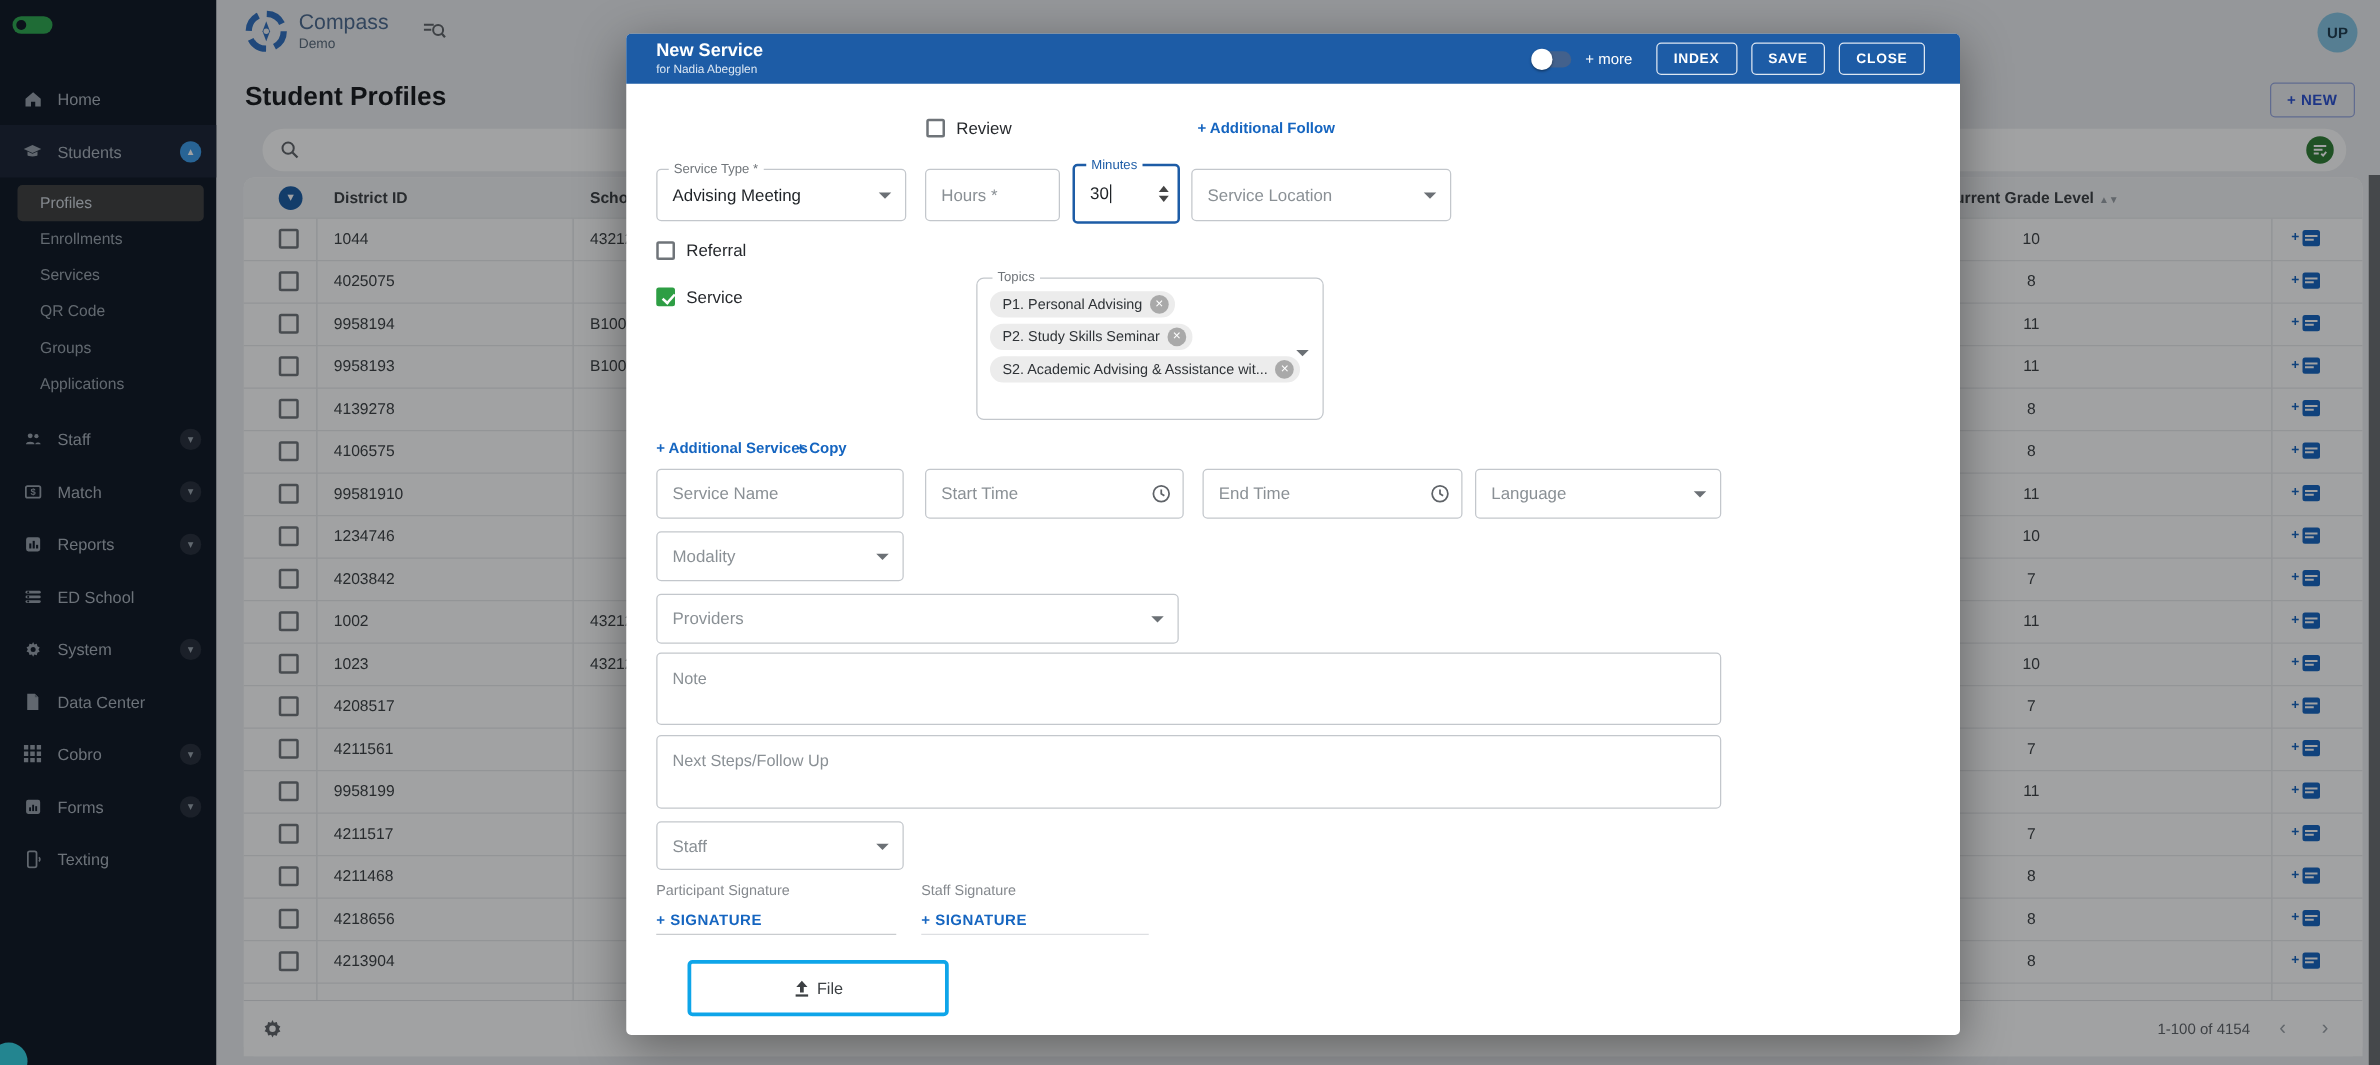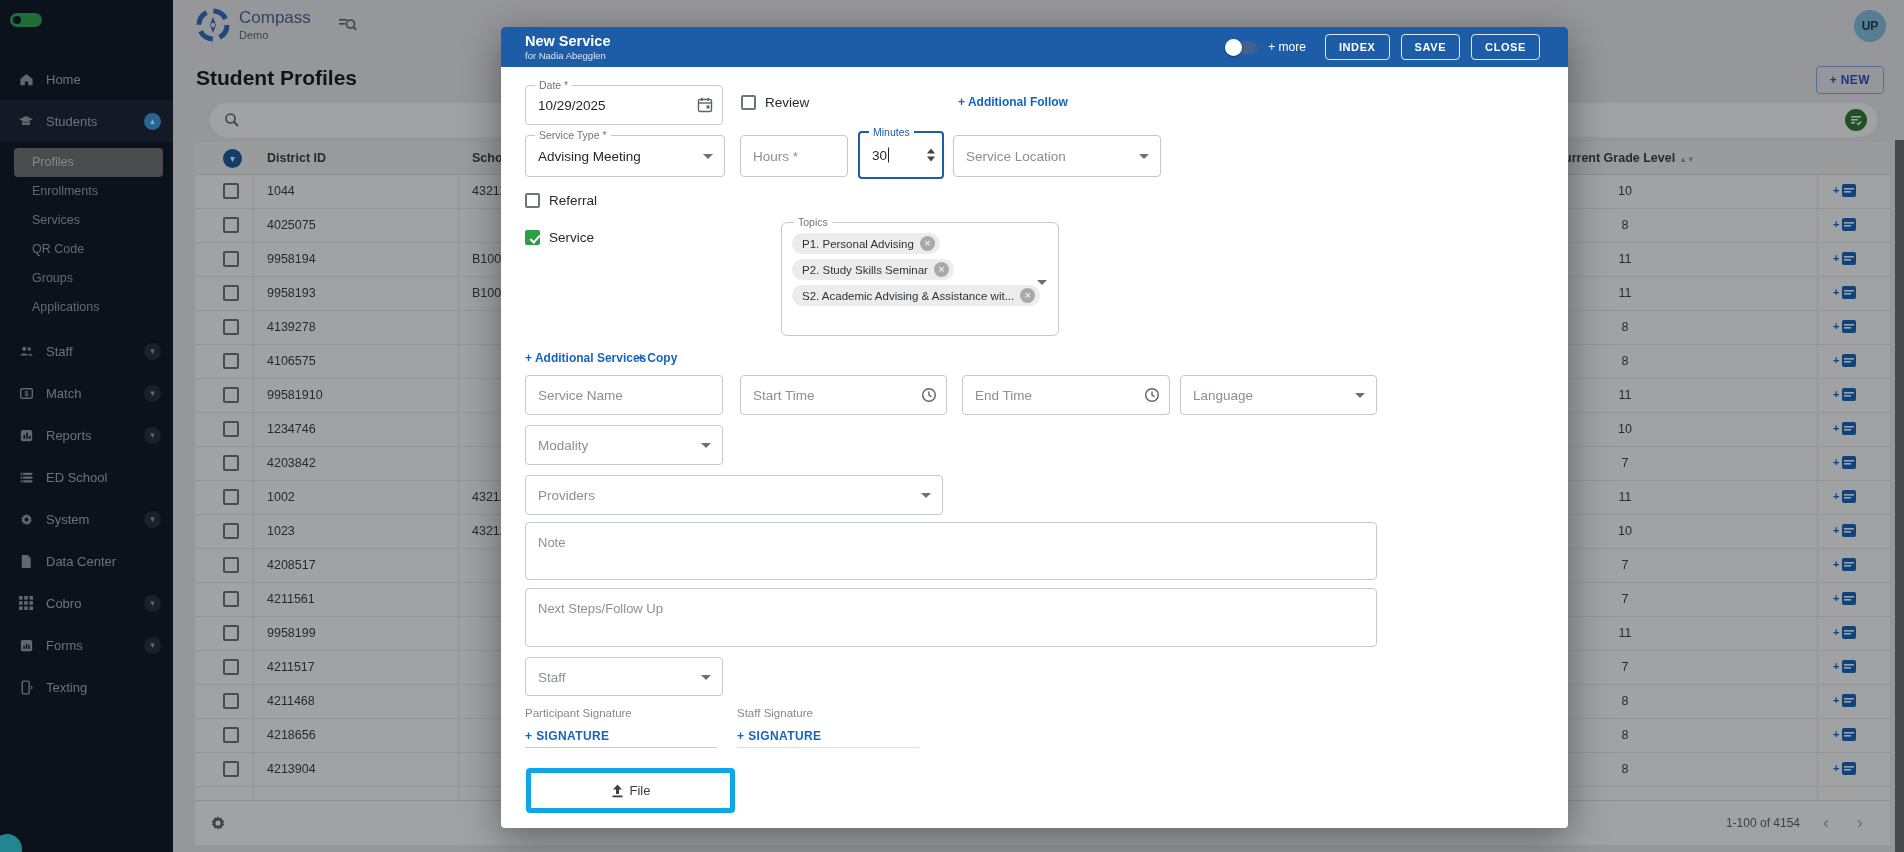--- a/index.html
+++ b/index.html
@@ -12,21 +12,21 @@
   .env-pill { position:absolute; left:10px; top:13px; width:32px; height:14px; border-radius:8px; background:#2ea84f; }
   .env-pill .dot { position:absolute; left:3px; top:3px; width:8px; height:8px; border-radius:50%; background:#0f1724; }
   #sidebar nav { position:absolute; top:58px; left:0; right:0; }
   .sitem { display:flex; align-items:center; height:42px; padding:0 12px 0 18px; color:#aab2bc; font-size:13px; cursor:pointer; position:relative; }
   .sitem .sicon { width:16px; height:16px; margin-right:12px; display:flex; align-items:center; justify-content:center; flex:0 0 16px; }
   .sitem.group-active { background:#1a2334; }
   .schev { margin-left:auto; width:17px; height:17px; border-radius:50%; background:rgba(255,255,255,0.10); color:#9aa3ad; font-size:9px; line-height:17px; text-align:center; }
   .schev.blue { background:#3d9be9; color:#fff; }
   .ssub { padding:6px 0 8px 0; }
   .ssubitem { height:29px; line-height:29px; margin:0 10px 0 14px; padding-left:18px; color:#9aa3ad; font-size:12.5px; border-radius:4px; cursor:pointer; }
-  .ssubitem.active { background:#737373; color:#cfd5dc; }
+  .ssubitem.active { background:#404040; color:#cfd5dc; }
 
   
   #main { position:absolute; left:173px; top:0; right:0; bottom:0; background:#eceef0; }
   .logo { position:absolute; left:22px; top:7px; width:36px; height:36px; }
   .brand { position:absolute; left:66px; top:8px; }
   .brand .bname { font-size:17px; color:#4d6a8f; font-weight:500; }
   .brand .bsub { font-size:11px; color:#5b6b7c; margin-top:1px; }
   .wsearch { position:absolute; left:166px; top:17px; width:18px; height:16px; }
   .avatar { position:absolute; right:18px; top:10px; width:32px; height:32px; border-radius:50%; background:#86c6e4; color:#1d3b4e; font-size:12px; font-weight:700; text-align:center; line-height:32px; }
   .page-title { position:absolute; left:23px; top:66px; font-size:21px; font-weight:600; color:#17191c; }
@@ -105,21 +105,21 @@
   #topics-chips { position:absolute; left:10px; top:10px; display:flex; flex-direction:column; gap:5px; }
   .chip { display:inline-flex; align-items:center; background:#ececec; border-radius:14px; padding:3px 5px 3px 10px; font-size:11.5px; color:#2f3337; width:fit-content; }
   .chipx { margin-left:6px; width:15px; height:15px; border-radius:50%; background:#a9a9a9; color:#fff; font-size:11px; line-height:14px; text-align:center; cursor:pointer; }
   .topics .selarrow { top:53%; }
 
   .bigfield { position:absolute; border:1px solid #c3c7cc; border-radius:4px; background:#fff; }
   .bigfield .fph { top:12px; transform:none; font-size:13px; }
 
   .siglabel { position:absolute; font-size:11.5px; color:#85898e; }
   .sigline { position:absolute; height:1px; background:#c9cccf; }
-  .filebtn { position:absolute; border:5px solid #0ea5e9; border-radius:4px; background:#fff; display:flex; align-items:center; justify-content:center; gap:6px; font-size:13px; color:#3c4043; cursor:pointer; }
+  .filebtn { position:absolute; border:3px solid #0ea5e9; border-radius:4px; background:#fff; display:flex; align-items:center; justify-content:center; gap:6px; font-size:13px; color:#3c4043; cursor:pointer;margin-left:24px; }
 </style>
 </head>
 <body>
 
 <div id="root">
 
   <aside id="sidebar">
     <div class="env-pill">
         <div class="dot"></div>
       </div>
@@ -591,31 +591,20 @@
           </span>
         <span class="more">+ more</span>
         <button class="hbtn">INDEX</button>
         <button class="hbtn">SAVE</button>
         <button class="hbtn">CLOSE</button>
       </div>
     </div>
 
     <div class="mbody">
 
-      <div class="outfield" style="left:24px;top:18px;width:198px;height:40px">
-        <span class="flabel">Date *</span>
-        <span class="fval">10/29/2025</span>
-        <svg class="fic" width="16" height="16" viewBox="0 0 16 16">
-          <rect x="1.5" y="2.5" width="13" height="12" rx="1.5" fill="none" stroke="#5f6368" stroke-width="1.4"></rect>
-          <line x1="1.5" y1="6" x2="14.5" y2="6" stroke="#5f6368" stroke-width="1.4"></line>
-          <rect x="4" y="0.8" width="1.6" height="3" fill="#5f6368"></rect>
-            <rect x="10.4" y="0.8" width="1.6" height="3" fill="#5f6368"></rect>
-          <rect x="9.5" y="8.5" width="3" height="3" fill="#5f6368"></rect>
-        </svg>
-      </div>
       <div class="mcheckrow" style="left:240px;top:28px">
         <span class="mcb"></span>
         <span class="mchecklabel">Review</span>
       </div>
       <span class="mlink" style="left:457px;top:28px">+ Additional Follow</span>
 
       <div class="outfield" style="left:24px;top:68px;width:200px;height:42px">
         <span class="flabel">Service Type *</span>
         <span class="fval">Advising Meeting</span>
         <span class="selarrow"></span>

